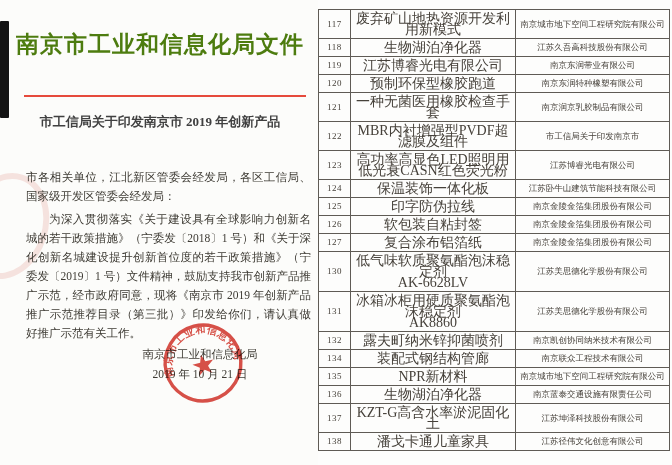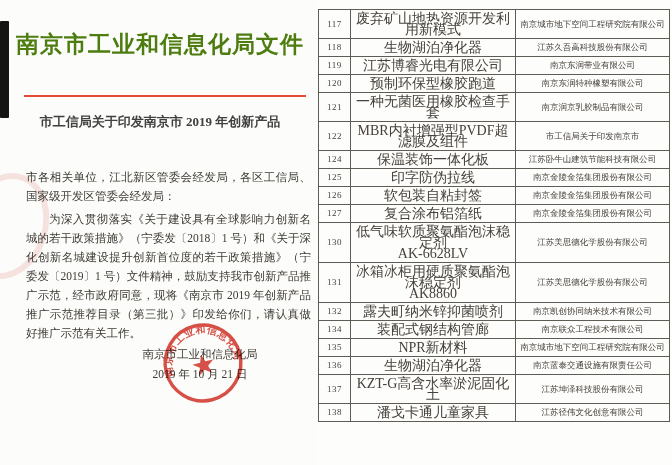--- a/index.html
+++ b/index.html
@@ -96,20 +96,25 @@
           <td class="c-no">121</td>
           <td class="c-prod">一种无菌医用橡胶检查手套</td>
           <td class="c-comp">南京润京乳胶制品有限公司</td>
         </tr>
         <tr>
           <td class="c-no">122</td>
           <td class="c-prod">MBR内衬增强型PVDF超滤膜及组件</td>
           <td class="c-comp">市工信局关于印发南京市</td>
         </tr>
         <tr>
+          <td class="c-no">123</td>
+          <td class="c-prod">高功率高显色LED照明用低光衰CASN红色荧光粉</td>
+          <td class="c-comp">江苏博睿光电有限公司</td>
+        </tr>
+        <tr>
           <td class="c-no">124</td>
           <td class="c-prod">保温装饰一体化板</td>
           <td class="c-comp">江苏卧牛山建筑节能科技有限公司</td>
         </tr>
         <tr>
           <td class="c-no">125</td>
           <td class="c-prod">印字防伪拉线</td>
           <td class="c-comp">南京金陵金箔集团股份有限公司</td>
         </tr>
         <tr>

